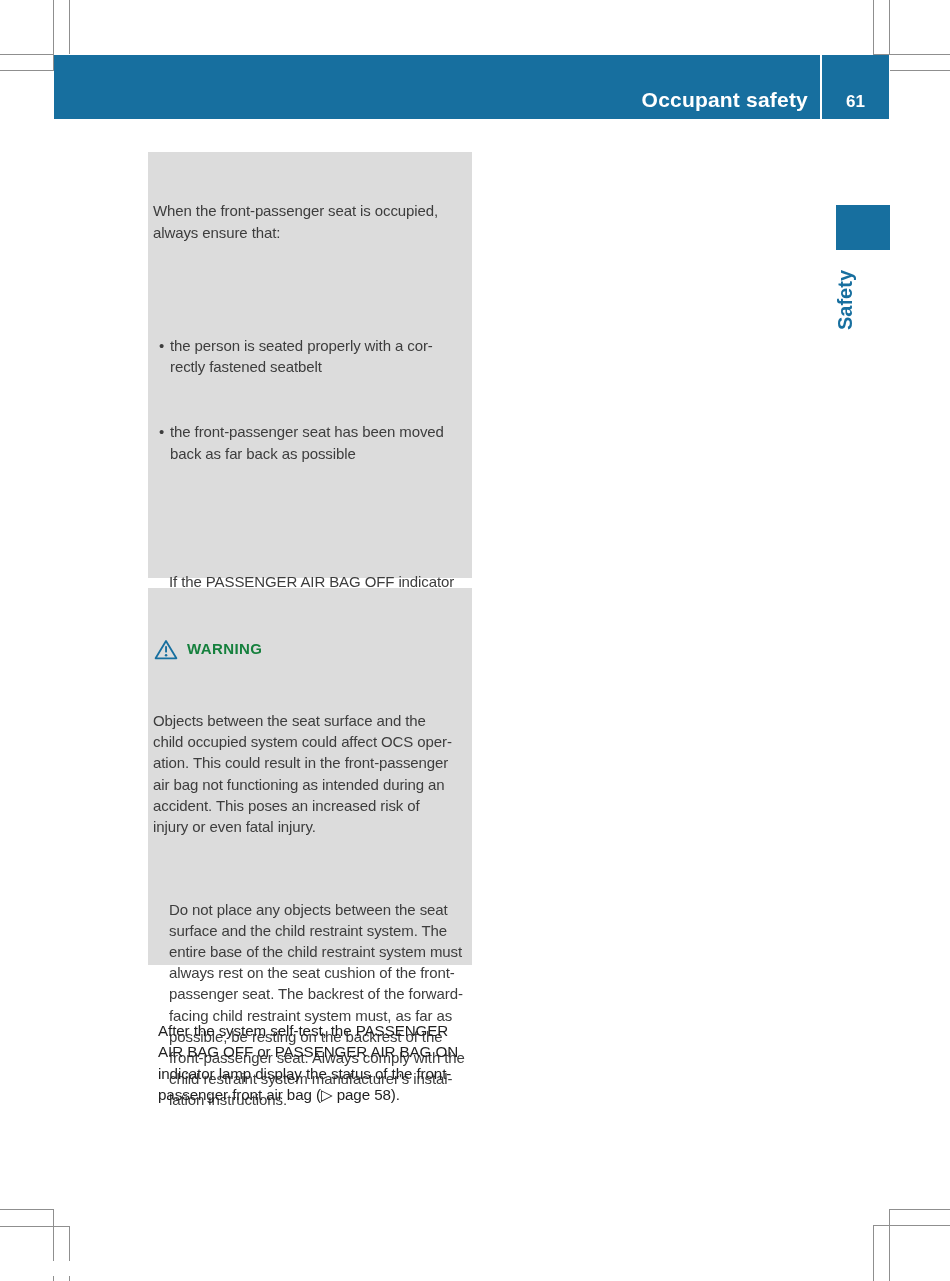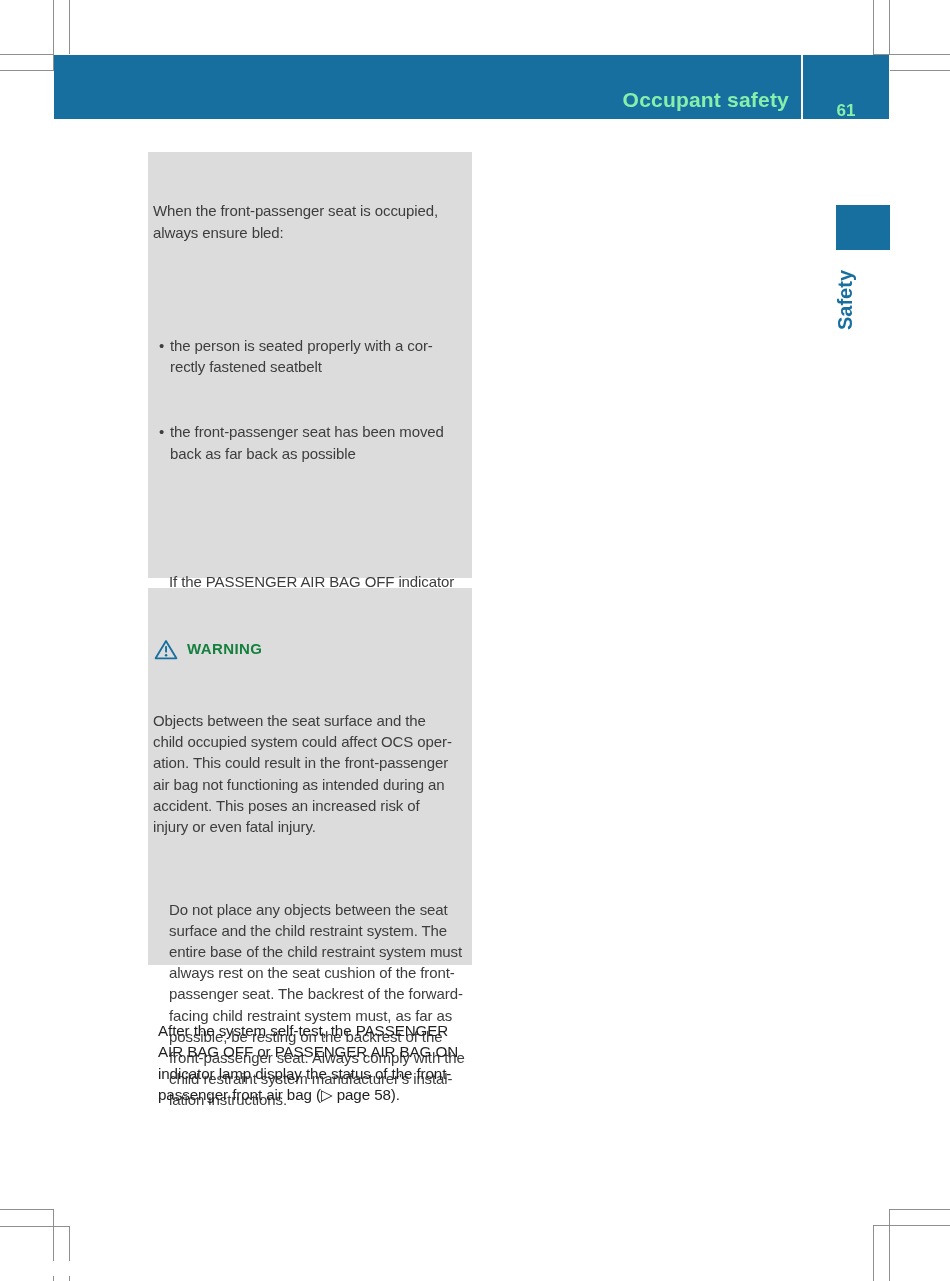--- a/index.html
+++ b/index.html
@@ -7,31 +7,31 @@
     position:relative; width:950px; height:1281px; margin:0 auto;
     background:#ffffff; overflow:hidden;
     font-family:"Liberation Sans","DejaVu Sans",sans-serif;
   }
   
   .mark { position:absolute; background:#8f8f8f; }
 
   
   .header-bar {
     position:absolute; left:54px; top:55px; width:835px; height:64px;
-    background:#176f9f; display:flex; align-items:flex-end; color:#86efac;
+    background:#176f9f; display:flex; align-items:flex-end; color:#ffffff;
   }
   .header-title {
     flex:1; text-align:right; font-size:21px; font-weight:bold;
     letter-spacing:0.2px; line-height:1; padding:0 12px 9px 0;
     white-space:nowrap;
   }
   .header-divider { width:2px; height:64px; background:#ffffff; }
   .header-pagenum {
-    width:86px; text-align:center; font-size:17px; font-weight:bold;
-    line-height:1; 
+    width:67px; text-align:center; font-size:17px; font-weight:bold;
+    line-height:1; padding-bottom:9px;
   }
 
   
   .tab-square { position:absolute; left:836px; top:205px; width:54px; height:45px; background:#176f9f; }
   .tab-label {
     position:absolute; left:833px; top:330px; width:96px;
     transform:rotate(-90deg); transform-origin:0 0;
     font-size:20px; font-weight:bold; color:#176f9f; line-height:24px;
     white-space:nowrap;
   }
@@ -100,21 +100,21 @@
     <div class="header-title">Occupant safety</div>
     <div class="header-divider"></div>
     <div class="header-pagenum">61</div>
   </header>
 
   <div class="tab-square"></div>
   <div class="tab-label">Safety</div>
 
   <section class="gray-box box-info">
     <p class="intro">When the front-passenger seat is occupied,
-always ensure bled:</p>
+always ensure that:</p>
     <ul class="bullets">
       <li><span>the person is seated properly with a cor-
 rectly fastened seatbelt</span></li>
       <li><span>the front-passenger seat has been moved
 back as far back as possible</span></li>
     </ul>
     <p>If the PASSENGER AIR BAG OFF indicator
 lamp remains lit when it should not, the front-
 passenger seat may not be used. Do not
 install a child restraint system on the front-

